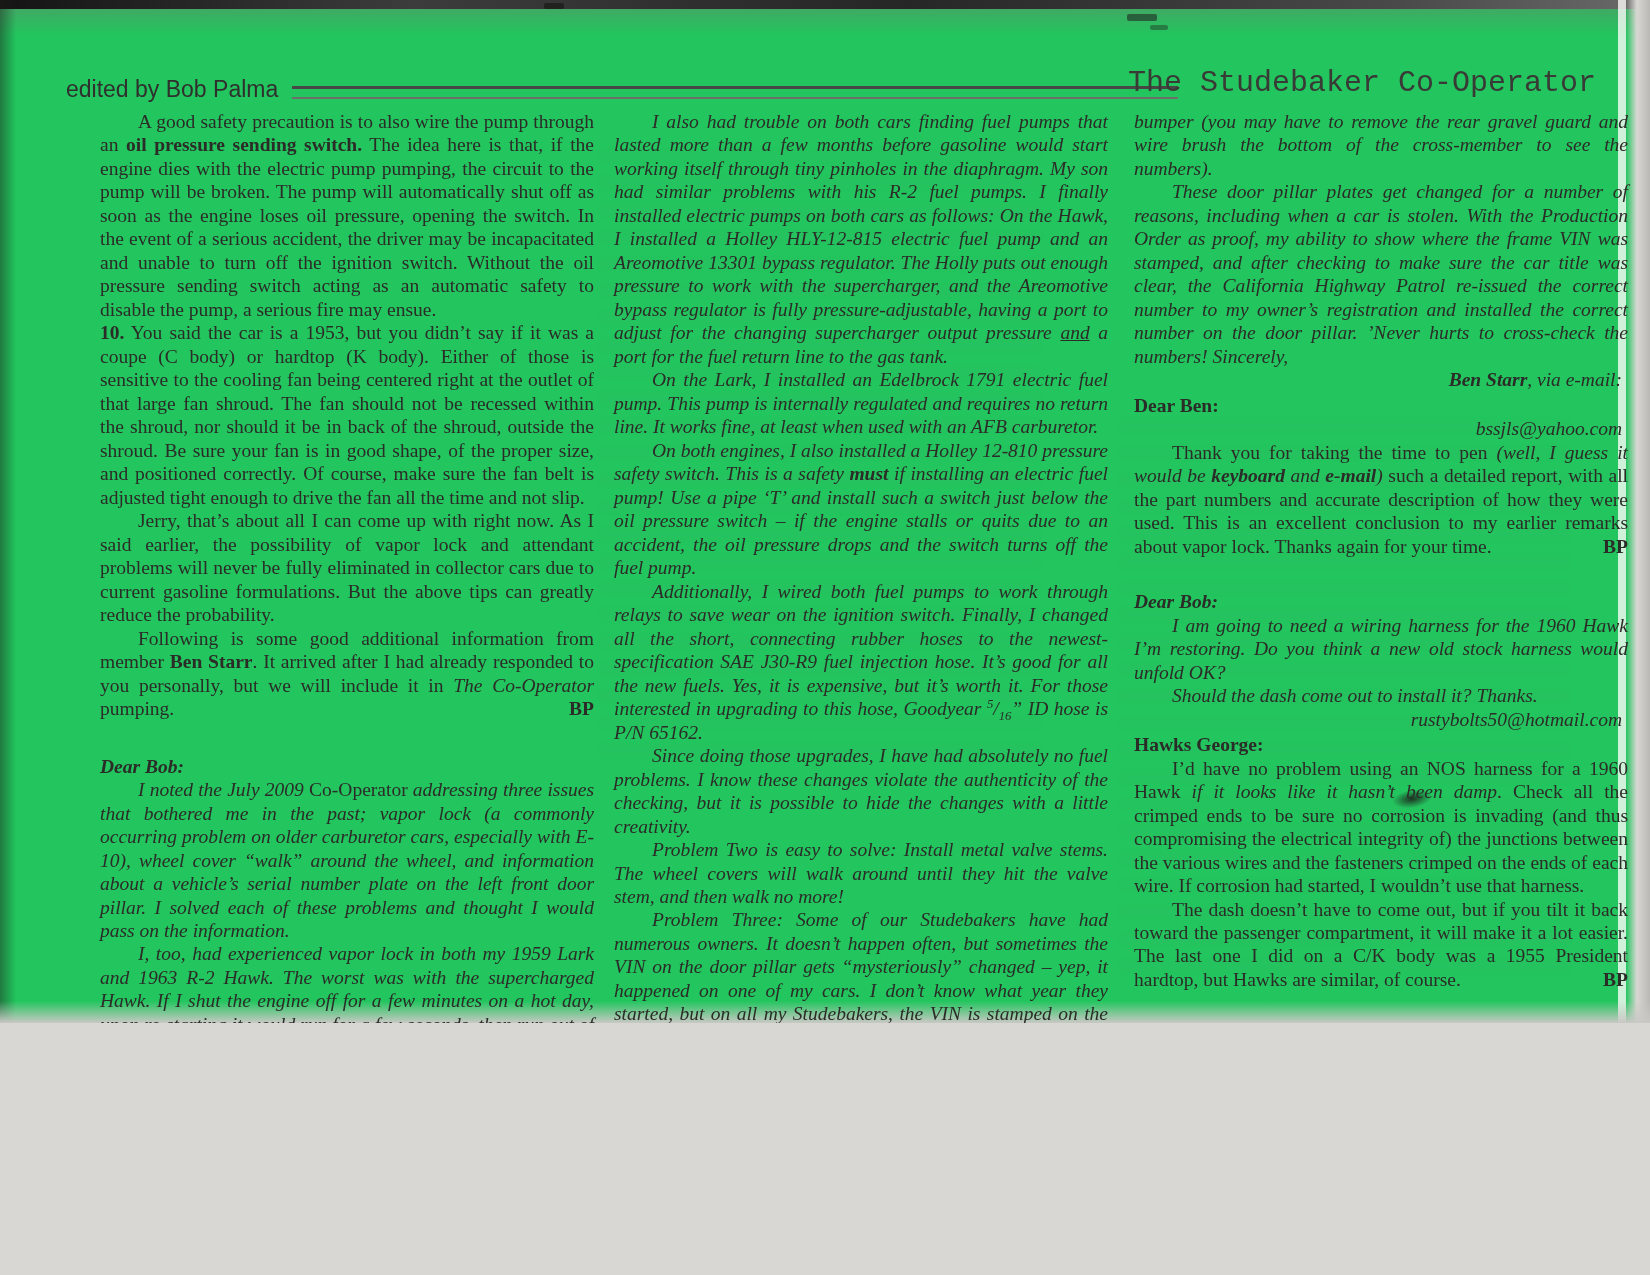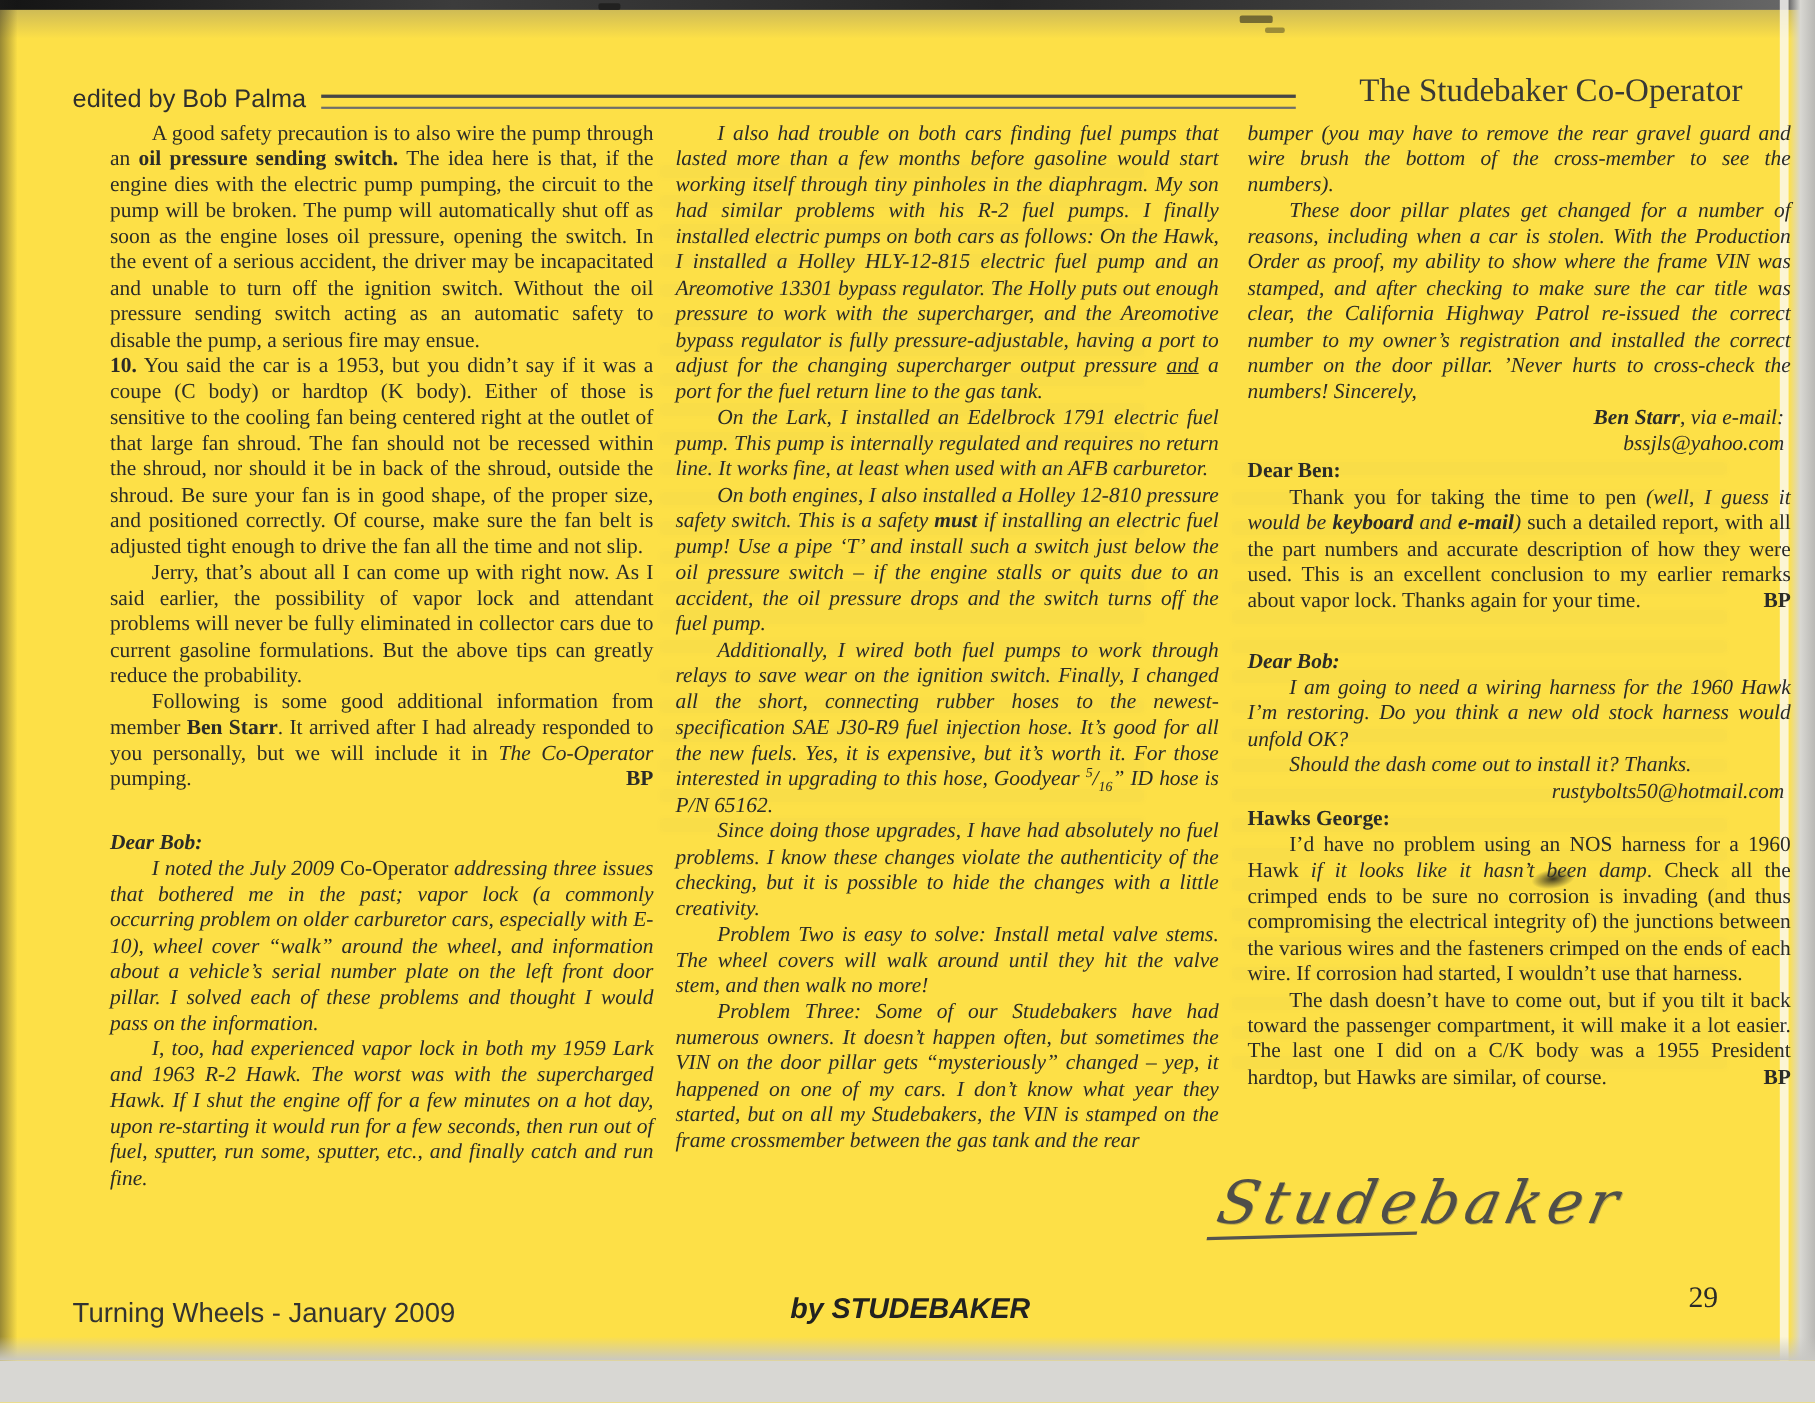--- a/index.html
+++ b/index.html
@@ -1,16 +1,16 @@
 <!DOCTYPE html>
 <html><head>
 <meta charset="utf-8">
 <style>
   html,body{margin:0;padding:0;background:#d8d7d3;}
-  .scan{position:relative;width:1650px;height:1237px;background:#fde047;overflow:hidden;
+  .scan{position:relative;width:1650px;height:1023px;background:#22c55e;overflow:hidden;
         font-family:"Liberation Serif",serif;color:#2a2a27;}
   
   .top-edge{position:absolute;top:0;left:0;width:100%;height:9px;
     background:linear-gradient(to right,#141414,#3c3c3c 25%,#262626 55%,#4a4a4a 85%,#6a6a6a);}
   .top-fade{position:absolute;top:9px;left:0;width:100%;height:26px;
     background:linear-gradient(to bottom,rgba(120,118,112,.35),rgba(120,118,112,0));}
   .left-edge{position:absolute;top:0;left:0;width:16px;height:100%;
     background:linear-gradient(to right,rgba(30,30,28,.45),rgba(30,30,28,0));}
   .right-edge{position:absolute;top:0;right:0;width:24px;height:100%;
     background:linear-gradient(to left,#b9b8b4,#d8d7d2 55%,rgba(216,215,210,0));}
@@ -20,21 +20,21 @@
   .mark{position:absolute;background:#1d1d1b;border-radius:2px;}
   .ink-blob{position:absolute;left:1392px;top:790px;width:40px;height:18px;border-radius:50%;
     background:radial-gradient(ellipse at center,rgba(25,25,22,.85),rgba(25,25,22,0) 70%);transform:rotate(-8deg);}
   .ghost{position:absolute;opacity:.55;filter:blur(2px);pointer-events:none;
     background:repeating-linear-gradient(to bottom,rgba(130,128,120,.07) 0 12px,rgba(130,128,120,0) 12px 27px);}
   
   .hdr-left{position:absolute;left:66px;top:76px;font-family:"Liberation Sans",sans-serif;
     font-size:23px;color:#2f2f2d;}
   .hdr-rule{position:absolute;left:292px;top:86px;width:886px;height:8px;
     border-top:3px solid #474745;border-bottom:2px solid #6e6e6a;}
-  .hdr-title{position:absolute;right:66px;top:66px;font-family:Liberation Serif, serif;
+  .hdr-title{position:absolute;right:54px;top:66px;font-family:Liberation Mono, monospace;
     font-size:30px;color:#393936;}
   
   .col{position:absolute;top:110px;width:494px;font-size:19.5px;line-height:1.205;
     text-align:justify;color:#2b2b28;margin-left:34px;}
   .col1{left:66px;}
   .col2{left:580px;}
   .col3{left:1100px;}
   .blk{margin:0;}
   .ind{text-indent:38px;}
   .ital{font-style:italic;}
@@ -97,22 +97,22 @@
       <p class="blk ind ital"><span>On both engines, I also installed a Holley 12-810 pressure safety switch. This is a safety </span><span class="b">must</span><span> if installing an electric fuel pump! Use a pipe ‘T’ and install such a switch just below the oil pressure switch – if the engine stalls or quits due to an accident, the oil pressure drops and the switch turns off the fuel pump.</span></p>
       <p class="blk ind ital"><span>Additionally, I wired both fuel pumps to work through relays to save wear on the ignition switch. Finally, I changed all the short, connecting rubber hoses to the newest-specification SAE J30-R9 fuel injection hose. It’s good for all the new fuels. Yes, it is expensive, but it’s worth it. For those interested in upgrading to this hose, Goodyear </span><span class="sup">5</span><span>/</span><span class="sub">16</span><span>” ID hose is P/N 65162.</span></p>
       <p class="blk ind ital"><span>Since doing those upgrades, I have had absolutely no fuel problems. I know these changes violate the authenticity of the checking, but it is possible to hide the changes with a little creativity.</span></p>
       <p class="blk ind ital"><span>Problem Two is easy to solve: Install metal valve stems. The wheel covers will walk around until they hit the valve stem, and then walk no more!</span></p>
       <p class="blk ind ital"><span>Problem Three: Some of our Studebakers have had numerous owners. It doesn’t happen often, but sometimes the VIN on the door pillar gets “mysteriously” changed – yep, it happened on one of my cars. I don’t know what year they started, but on all my Studebakers, the VIN is stamped on the frame crossmember between the gas tank and the rear</span></p>
     </div>
   <div class="col col3">
       <p class="blk ital"><span>bumper (you may have to remove the rear gravel guard and wire brush the bottom of the cross-member to see the numbers).</span></p>
       <p class="blk ind ital"><span>These door pillar plates get changed for a number of reasons, including when a car is stolen. With the Production Order as proof, my ability to show where the frame VIN was stamped, and after checking to make sure the car title was clear, the California Highway Patrol re-issued the correct number to my owner’s registration and installed the correct number on the door pillar. ’Never hurts to cross-check the numbers! Sincerely,</span></p>
       <p class="blk sig"><span class="b i">Ben Starr</span><span class="i">, via e-mail:</span></p>
+      <p class="blk head" style="margin-top: 2px;"><span class="b">Dear Ben:</span></p>
       <p class="blk sig"><span class="i">bssjls@yahoo.com</span></p>
-      <p class="blk head" style="margin-top: 2px;"><span class="b">Dear Ben:</span></p>
       <p class="blk ind"><span>Thank you for taking the time to pen </span><span class="i">(well, I guess it would be </span><span class="b i">keyboard</span><span class="i"> and </span><span class="b i">e-mail</span><span class="i">)</span><span> such a detailed report, with all the part numbers and accurate description of how they were used. This is an excellent conclusion to my earlier remarks about vapor lock. Thanks again for your time. </span><span class="b bp">BP</span></p>
       <p class="blk head" style="margin-top: 32px;"><span class="b i">Dear Bob:</span></p>
       <p class="blk ind ital"><span>I am going to need a wiring harness for the 1960 Hawk I’m restoring. Do you think a new old stock harness would unfold OK?</span></p>
       <p class="blk ind ital"><span>Should the dash come out to install it? Thanks.</span></p>
       <p class="blk sig"><span class="i">rustybolts50@hotmail.com</span></p>
       <p class="blk head" style="margin-top: 2px;"><span class="b">Hawks George:</span></p>
       <p class="blk ind"><span>I’d have no problem using an NOS harness for a 1960 Hawk </span><span class="i">if it looks like it hasn’t been damp</span><span>. Check all the crimped ends to be sure no corrosion is invading (and thus compromising the electrical integrity of) the junctions between the various wires and the fasteners crimped on the ends of each wire. If corrosion had started, I wouldn’t use that harness.</span></p>
       <p class="blk ind"><span>The dash doesn’t have to come out, but if you tilt it back toward the passenger compartment, it will make it a lot easier. The last one I did on a C/K body was a 1955 President hardtop, but Hawks are similar, of course. </span><span class="b bp">BP</span></p>
     </div>
 

